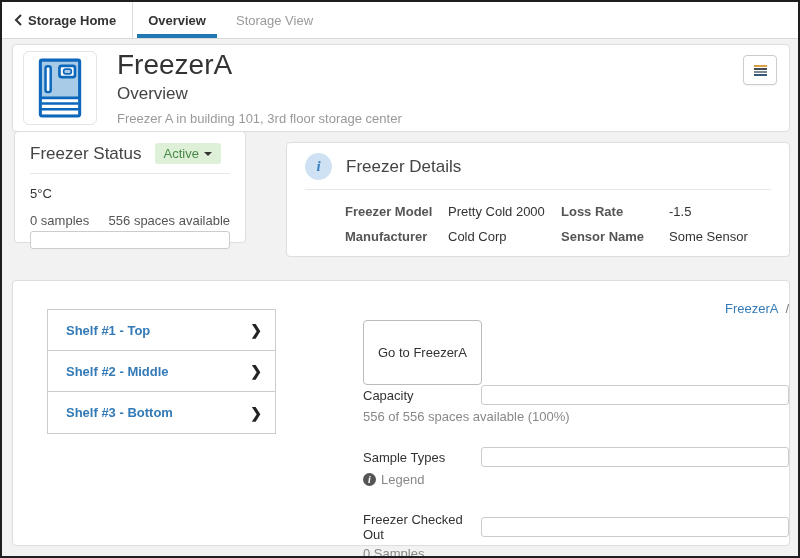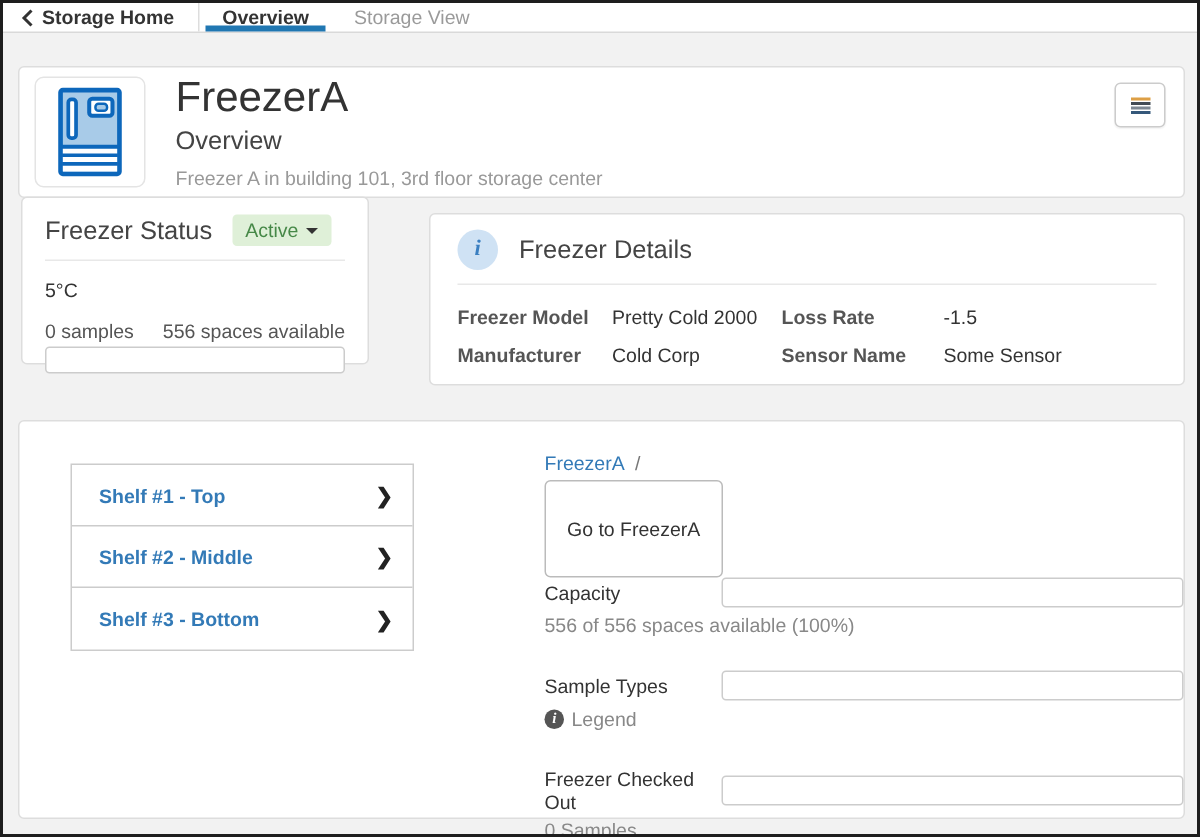--- a/index.html
+++ b/index.html
@@ -1,21 +1,21 @@
 <!DOCTYPE html>
 <html><head>
 <meta charset="utf-8">
 <style>
   * { margin:0; padding:0; box-sizing:border-box; }
   html,body { width:800px; height:558px; }
   body { font-family:"Liberation Sans", sans-serif; background:#f2f2f2; }
   .frame { position:relative; width:800px; height:558px; border:2px solid #1e1e1e; background:#f2f2f2; overflow:hidden; }
 
   
-  .topbar { position:absolute; left:0; top:0; width:796px; height:20px; background:#fff; border-bottom:1px solid #d9d9d9; display:flex; align-items:stretch; }
+  .topbar { position:absolute; left:0; top:0; width:796px; height:37px; background:#fff; border-bottom:1px solid #d9d9d9; display:flex; align-items:stretch; }
   .back-link { display:flex; align-items:center; gap:6px; padding:0 16px 0 12px; border-right:1px solid #ddd; color:#333; font-size:13px; font-weight:bold; cursor:pointer; }
   .tab { display:flex; align-items:center; padding:0 15px; font-size:13px; color:#9a9a9a; cursor:pointer; position:relative; }
   .tab.active { color:#333; font-weight:bold; }
   .tab.active::after { content:""; position:absolute; left:4px; right:4px; bottom:0; height:4px; background:#2077b2; }
 
   
   .card { position:absolute; background:#fff; border:1px solid #ddd; border-radius:4px; }
 
   
   .header-card { left:10px; top:42px; width:778px; height:88px; display:flex; align-items:center; padding:7px 10px; }
@@ -43,34 +43,34 @@
   .row-between { display:flex; justify-content:space-between; font-size:13px; color:#555; margin-top:12px; }
   .progress { height:18px; background:#fff; border:1px solid #ccc; border-radius:3px; overflow:hidden; }
   .progress.small { margin-top:3px; }
   .progress-fill { height:100%; background:#5cb85c; width:0; }
 
   
   .details-card { left:284px; top:140px; width:504px; height:115px; padding:10px 18px; }
   .details-head { display:flex; align-items:center; }
   .info-circle { width:27px; height:27px; border-radius:50%; background:#cfe2f4; color:#3a7fc1; font-family:"Liberation Serif", serif; font-style:italic; font-weight:bold; font-size:15px; display:inline-flex; align-items:center; justify-content:center; flex:0 0 auto; }
   .details-head .panel-title { margin-left:14px; }
-  .details-grid { display:grid; grid-template-columns:95px 105px 100px 1fr; column-gap:8px; row-gap:10px; margin-top:14px; font-size:13px; }
+  .details-grid { display:grid; grid-template-columns:95px 105px 100px 1fr; column-gap:8px; row-gap:10px; margin-top:14px; font-size:13px;margin-left:40px; }
   .dl { font-weight:bold; color:#555; }
   .dv { color:#333; }
 
   
   .main-card { left:10px; top:278px; width:778px; height:266px; }
   .shelf-list { position:absolute; left:34px; top:28px; width:229px; border:1px solid #ccc; background:#fff; }
   .shelf-row { height:41px; display:flex; align-items:center; justify-content:space-between; padding:0 13px 0 18px; border-bottom:1px solid #ccc; cursor:pointer; }
   .shelf-row:last-child { border-bottom:none; }
   .shelf-link { color:#337ab7; font-size:13px; font-weight:bold; text-decoration:none; }
   .shelf-chevron { color:#222; font-size:14px; font-weight:bold; }
 
   .right-col { position:absolute; left:350px; top:20px; width:426px; }
-  .breadcrumb { font-size:13px; }
+  .breadcrumb { font-size:13px;text-align:right; }
   .breadcrumb a { color:#337ab7; text-decoration:none; cursor:pointer; }
   .breadcrumb .sep { color:#777; margin-left:4px; }
   .goto-btn { margin-top:4px; background:#fff; border:1px solid #bbb; border-radius:4px; padding:24px 14px; font-size:13px; color:#333; font-family:"Liberation Sans", sans-serif; cursor:pointer; }
   .bar-row { display:flex; align-items:center; margin-top:0; }
   .bar-label { flex:0 0 118px; font-size:13px; color:#333; }
   .bar-row .progress { flex:1; height:20px; }
   .muted { font-size:13px; color:#888; margin-top:4px; }
   .cap-block { }
   .st-block { margin-top:23px; }
   .co-block { margin-top:25px; }

